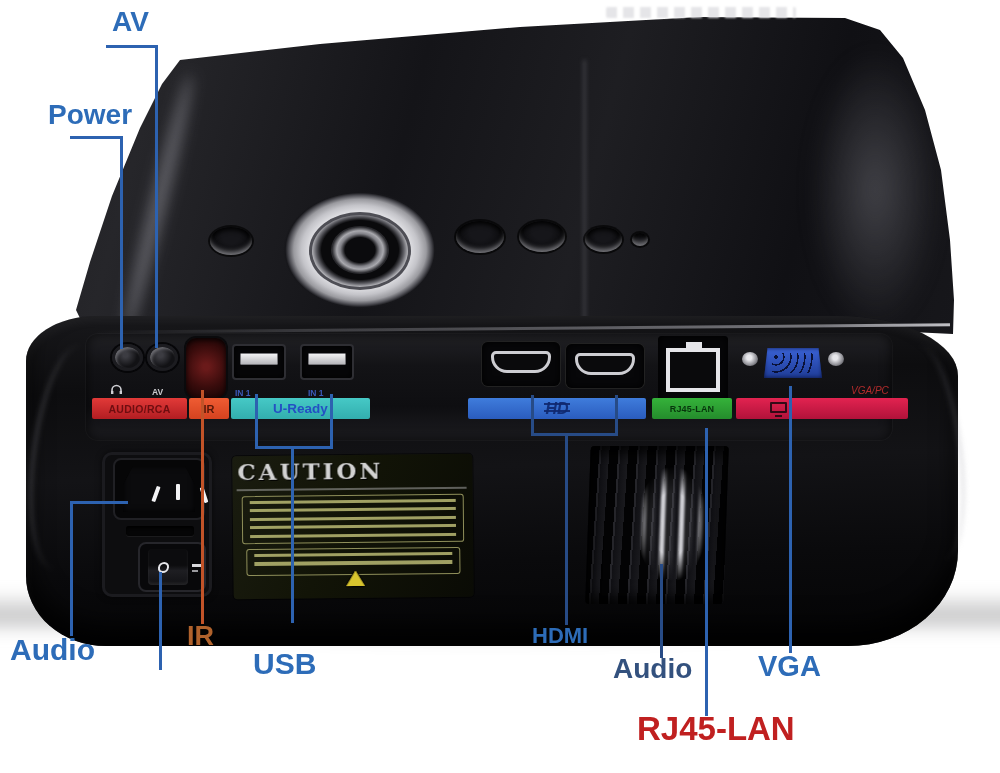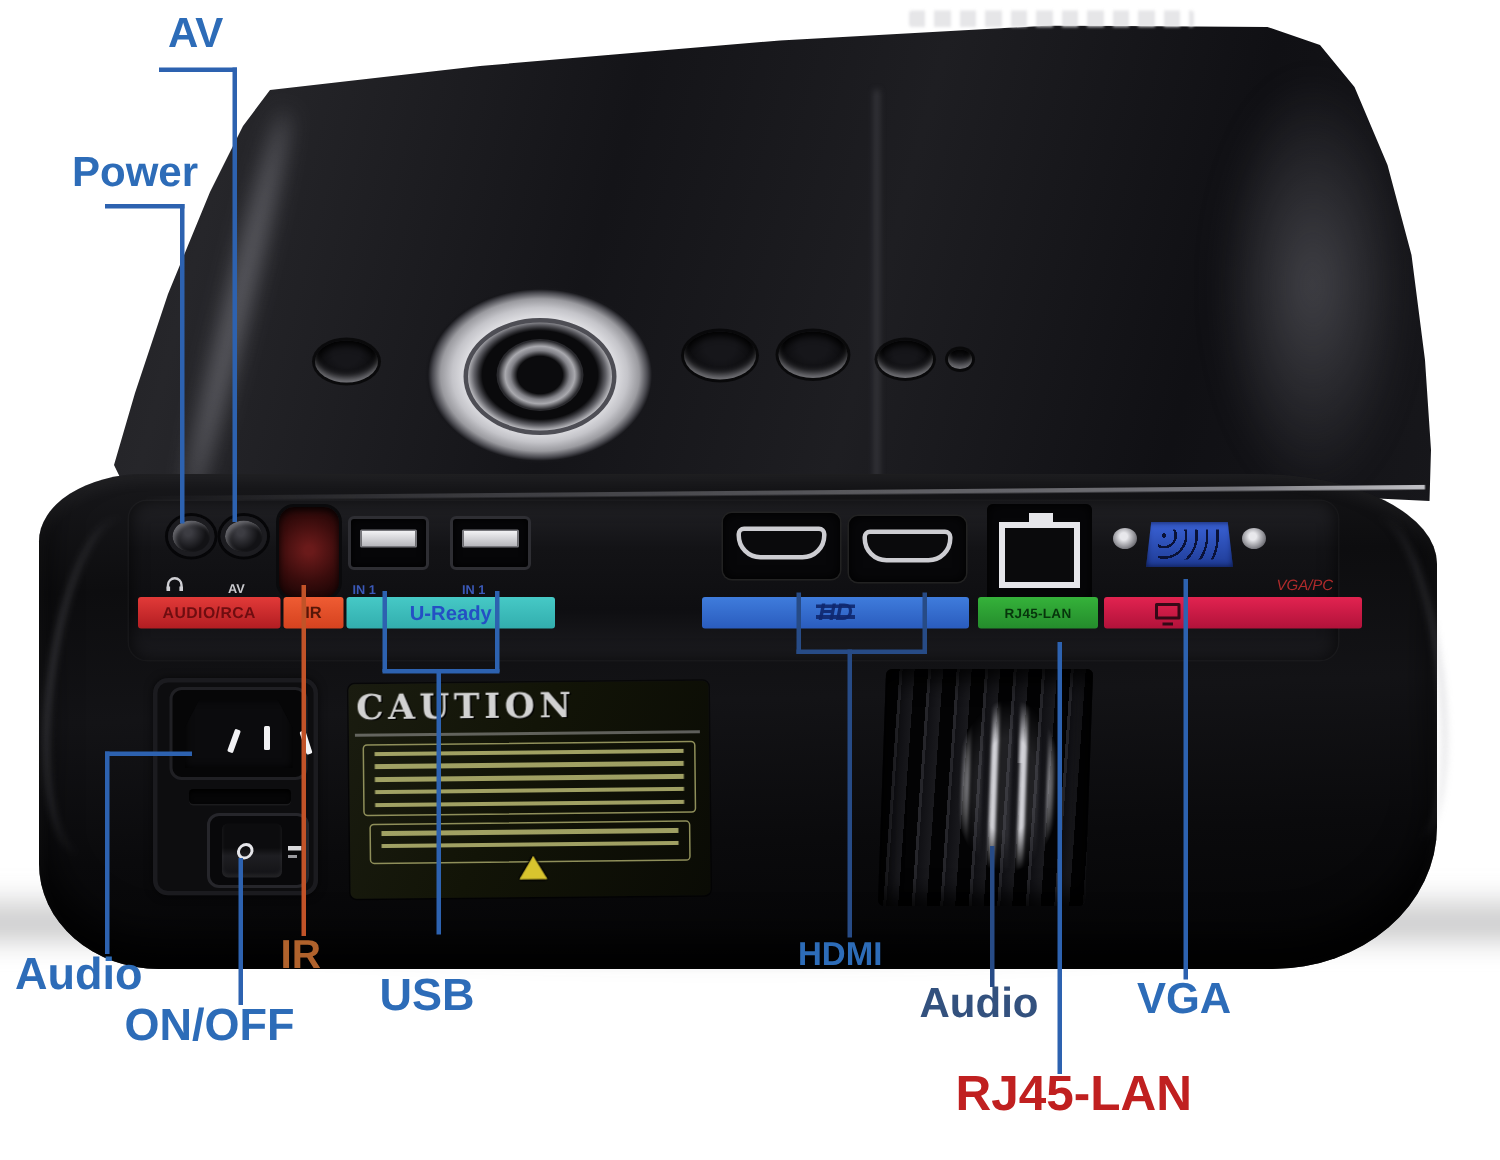--- a/index.html
+++ b/index.html
@@ -342,21 +342,20 @@
   <div class="ln-navy ln-hdmi-v2"></div>
   <div class="ln-navy ln-hdmi-h"></div>
   <div class="ln-navy ln-hdmi-stem"></div>
   <div class="ln-navy ln-vents"></div>
   <div class="ln ln-rj45"></div>
   <div class="ln ln-vga"></div>
 
   <div class="cap cap-av">AV</div>
   <div class="cap cap-audio">Power</div>
   <div class="cap cap-power">Audio</div>
-  <div class="cap cap-onoff">ON/OFF</div>
   <div class="cap cap-ir">IR</div>
   <div class="cap cap-usb">USB</div>
   <div class="cap cap-hdmi">HDMI</div>
   <div class="cap cap-vents">Audio</div>
   <div class="cap cap-rj45">RJ45-LAN</div>
   <div class="cap cap-vga">VGA</div>
 
 </div>
 
 </body></html>

